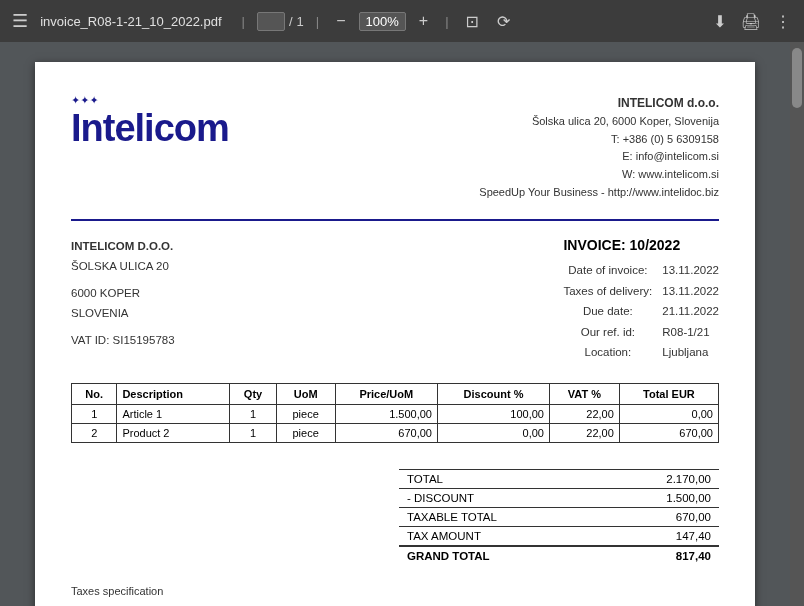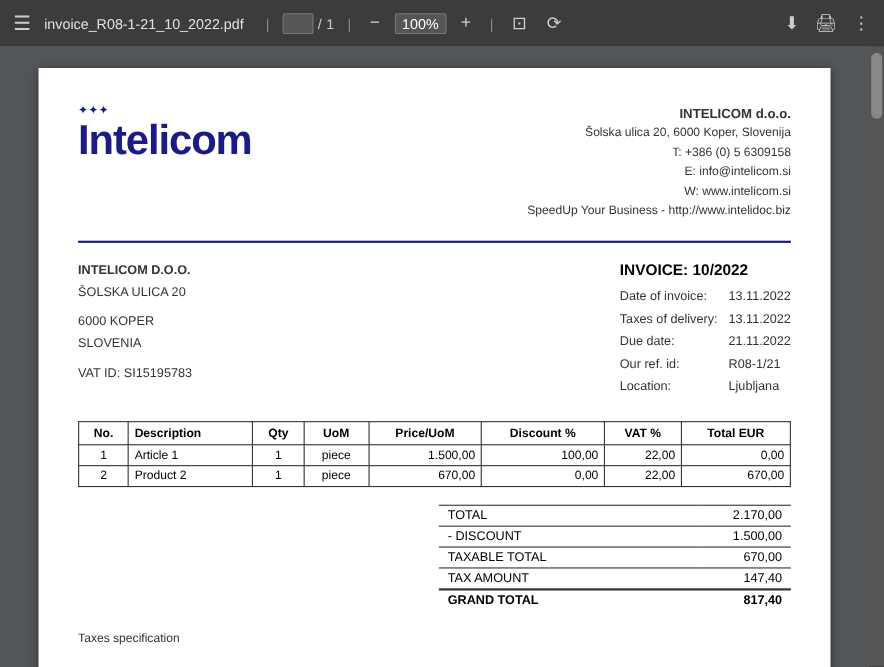--- a/index.html
+++ b/index.html
@@ -184,29 +184,29 @@
       font-weight: bold;
       color: #000;
       margin-bottom: 8px;
     }
     .invoice-details {
       display: grid;
       grid-template-columns: auto auto;
       gap: 1px 10px;
       line-height: 1.7;
     }
-    .invoice-details .label { color: #333; }
+    .invoice-details .label { color: #333; text-align: center; }
     .invoice-details .value { color: #333; }
 
     
     .invoice-table {
       width: 100%;
       border-collapse: collapse;
       font-size: 11px;
-      margin-bottom: 16px;
+      margin-bottom: 26px;
     }
     .invoice-table th {
       border: 1px solid #333;
       padding: 4px 5px;
       text-align: center;
       font-weight: bold;
       background: #fff;
       font-size: 11px;
     }
     .invoice-table th.desc { text-align: left; }

